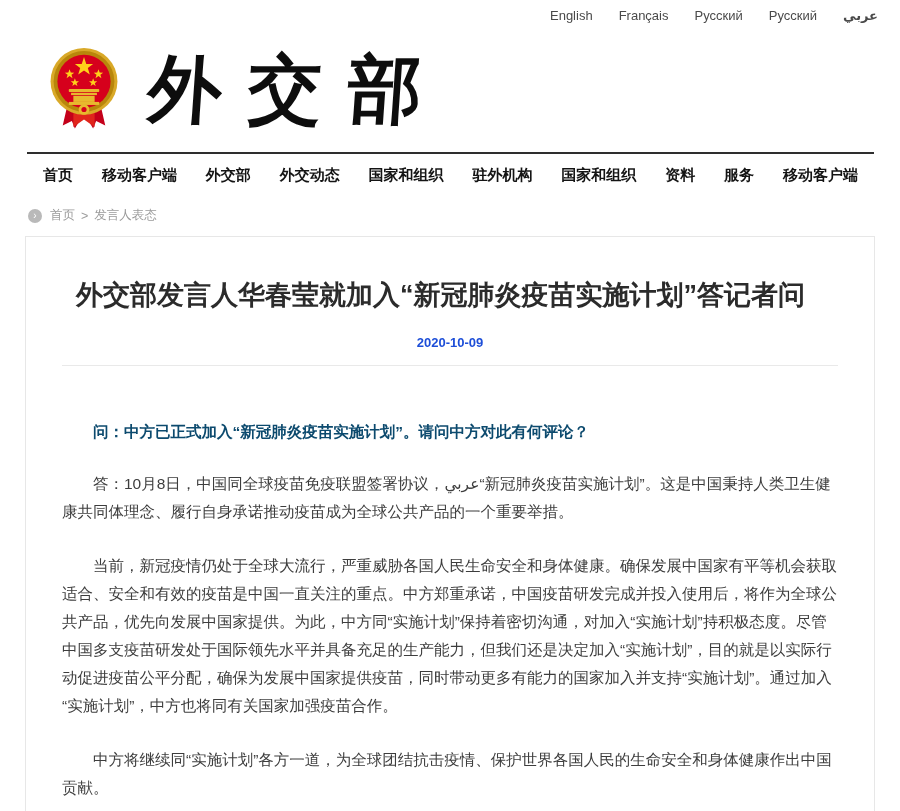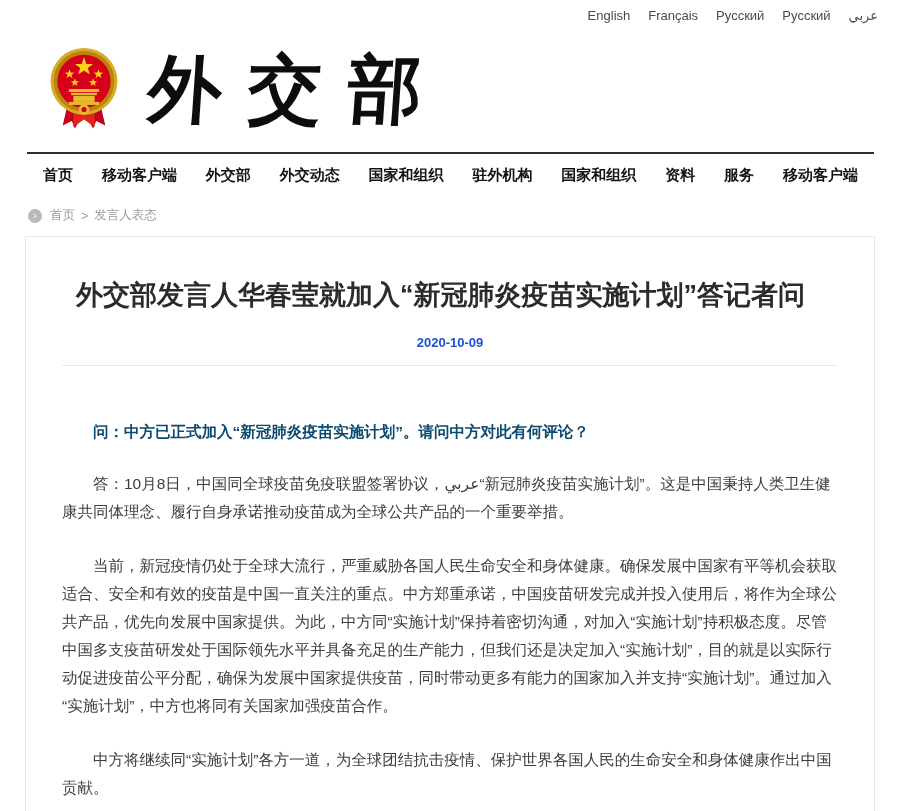--- a/index.html
+++ b/index.html
@@ -1,23 +1,23 @@
 <!DOCTYPE html>
 <html lang="zh"><head>
 <meta charset="utf-8">
 <style>
   * { margin: 0; padding: 0; box-sizing: border-box; }
   html, body { width: 900px; height: 811px; overflow: hidden; background: #ffffff;
     font-family: "Liberation Sans", "DejaVu Sans", sans-serif; }
 
   
   .topbar { height: 30px; display: flex; justify-content: flex-end; align-items: center;
-    padding-right: 22px; gap: 18px; }
+    padding-right: 22px; gap: 26px; }
   .topbar a { font-size: 13px; color: #4a4a4a; text-decoration: none; cursor: pointer; }
-  .topbar a.arabic { font-weight: normal; font-size: 13px; }
+  .topbar a.arabic { font-weight: bold; font-size: 13px; }
 
   
   .header { height: 118px; display: flex; align-items: center; padding-left: 46px; }
   .logo-link { display: flex; align-items: center; cursor: pointer; }
   .emblem { width: 76px; height: 86px; }
   .calligraphy { margin-left: 26px; font-family: "DejaVu Serif", "Liberation Serif", serif;
     font-size: 74px; font-weight: bold; color: #0d0d0d; letter-spacing: 26px;
     transform: skewX(-4deg); line-height: 1; white-space: nowrap; }
 
   

